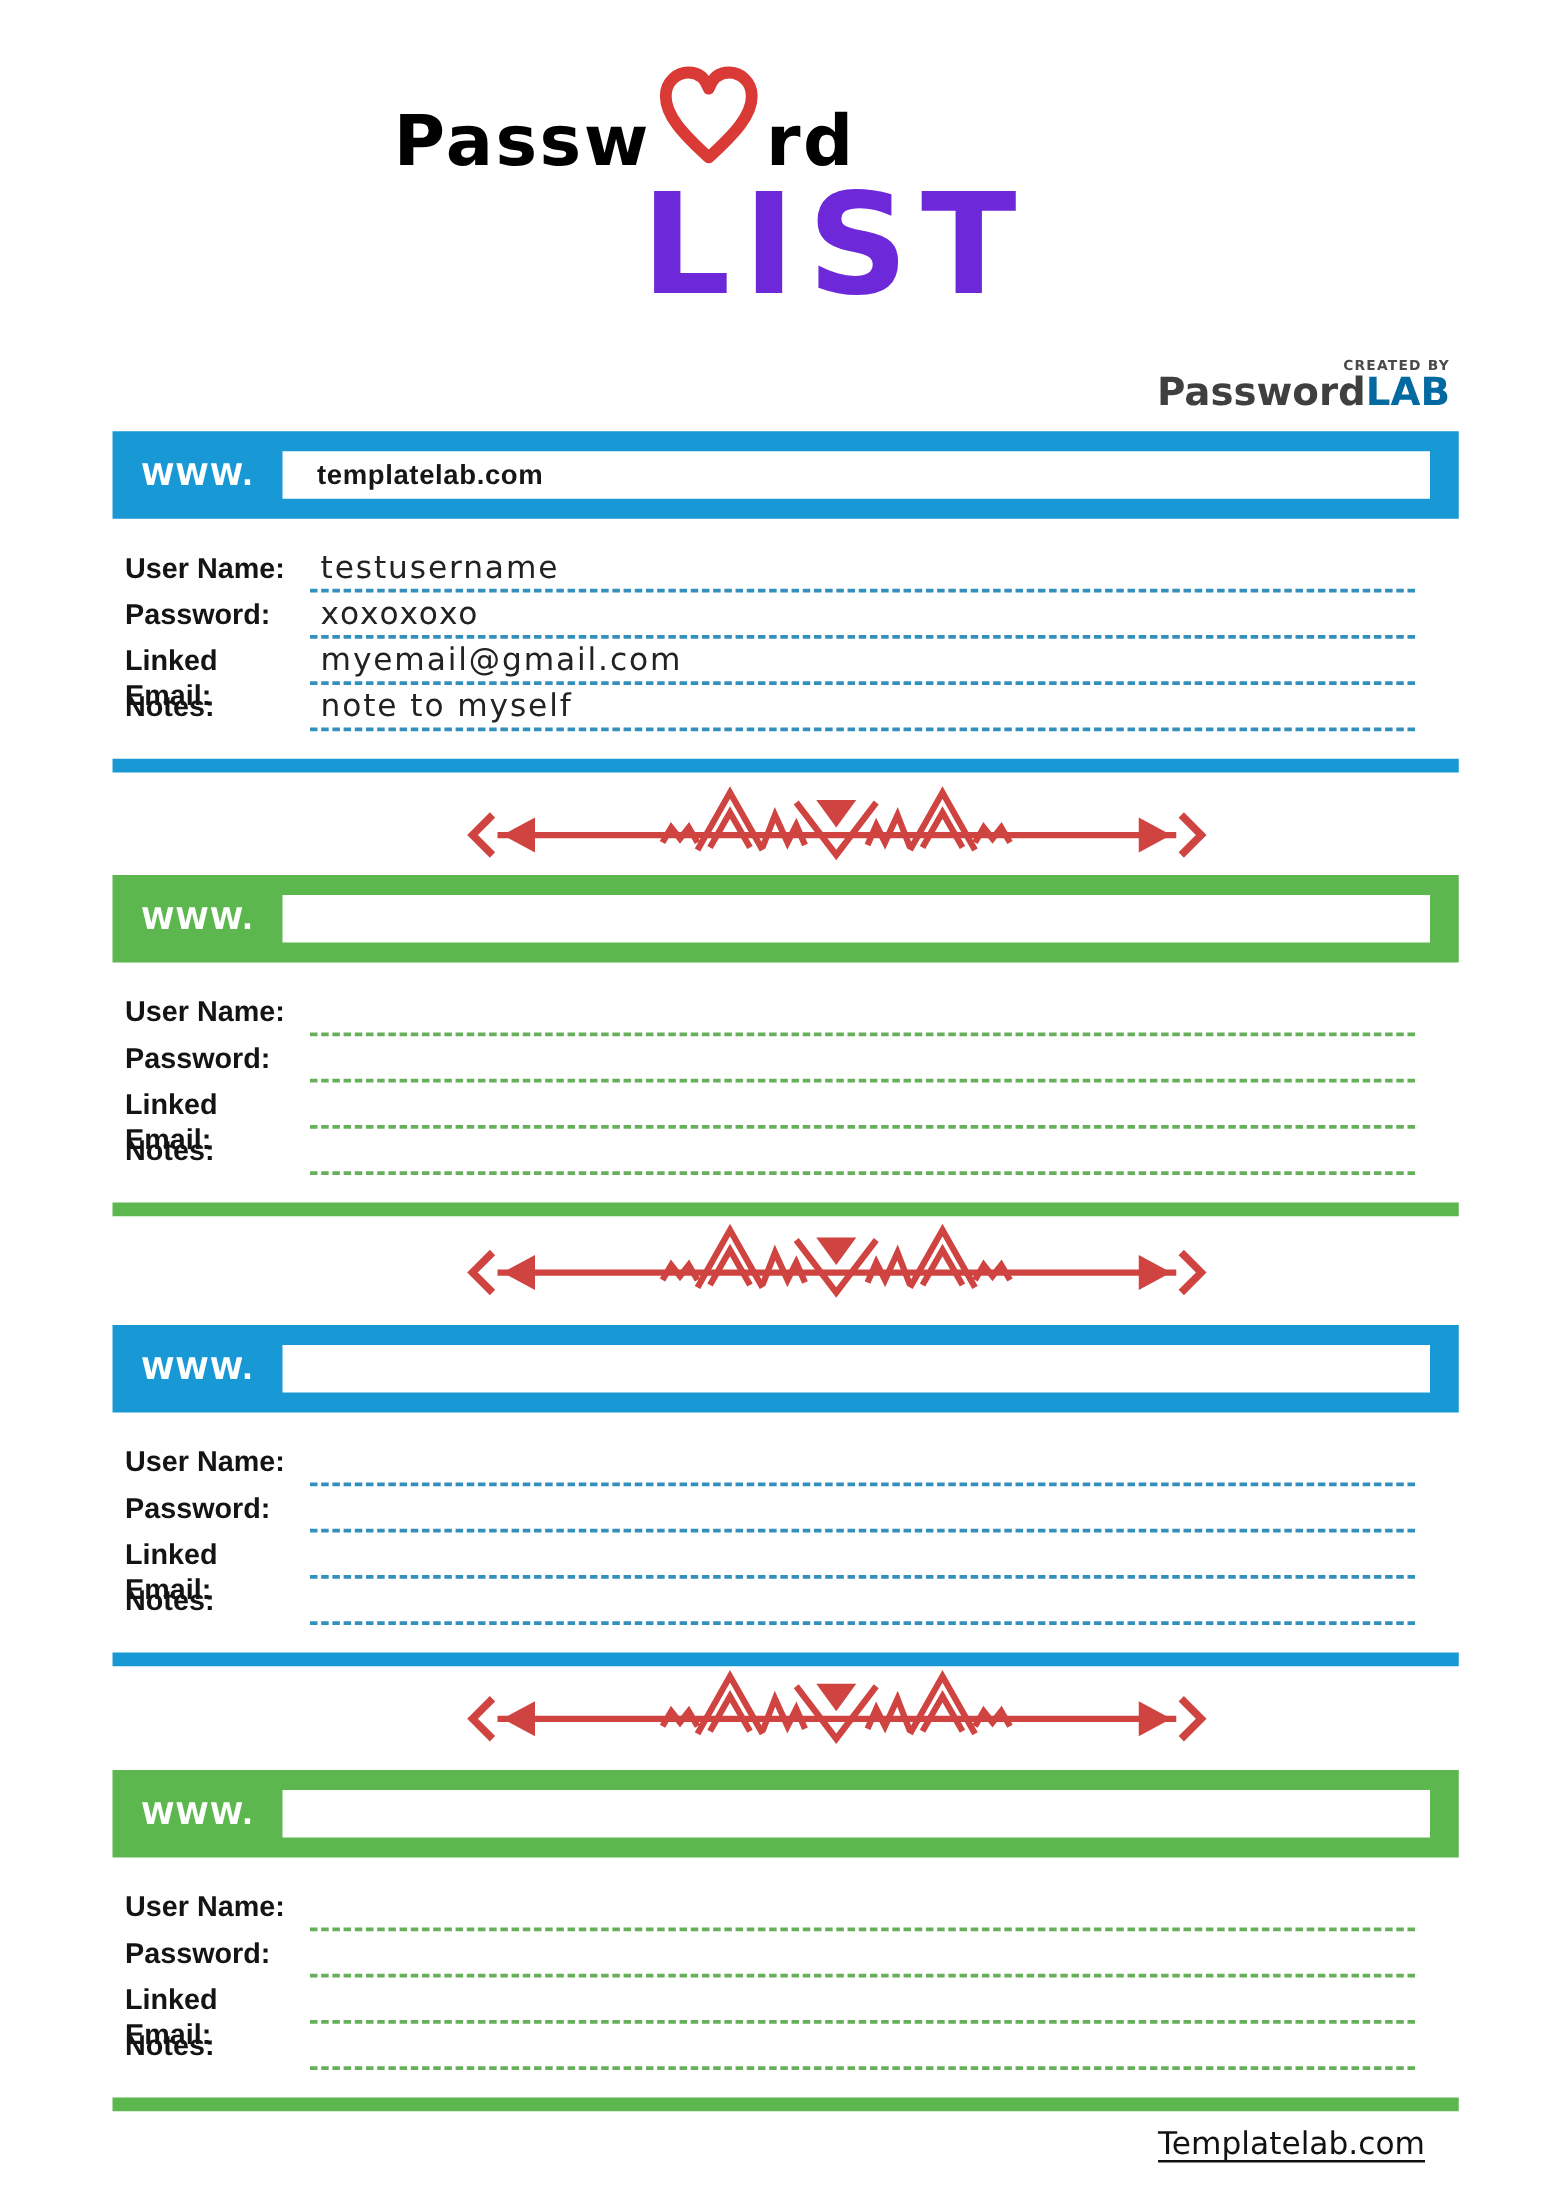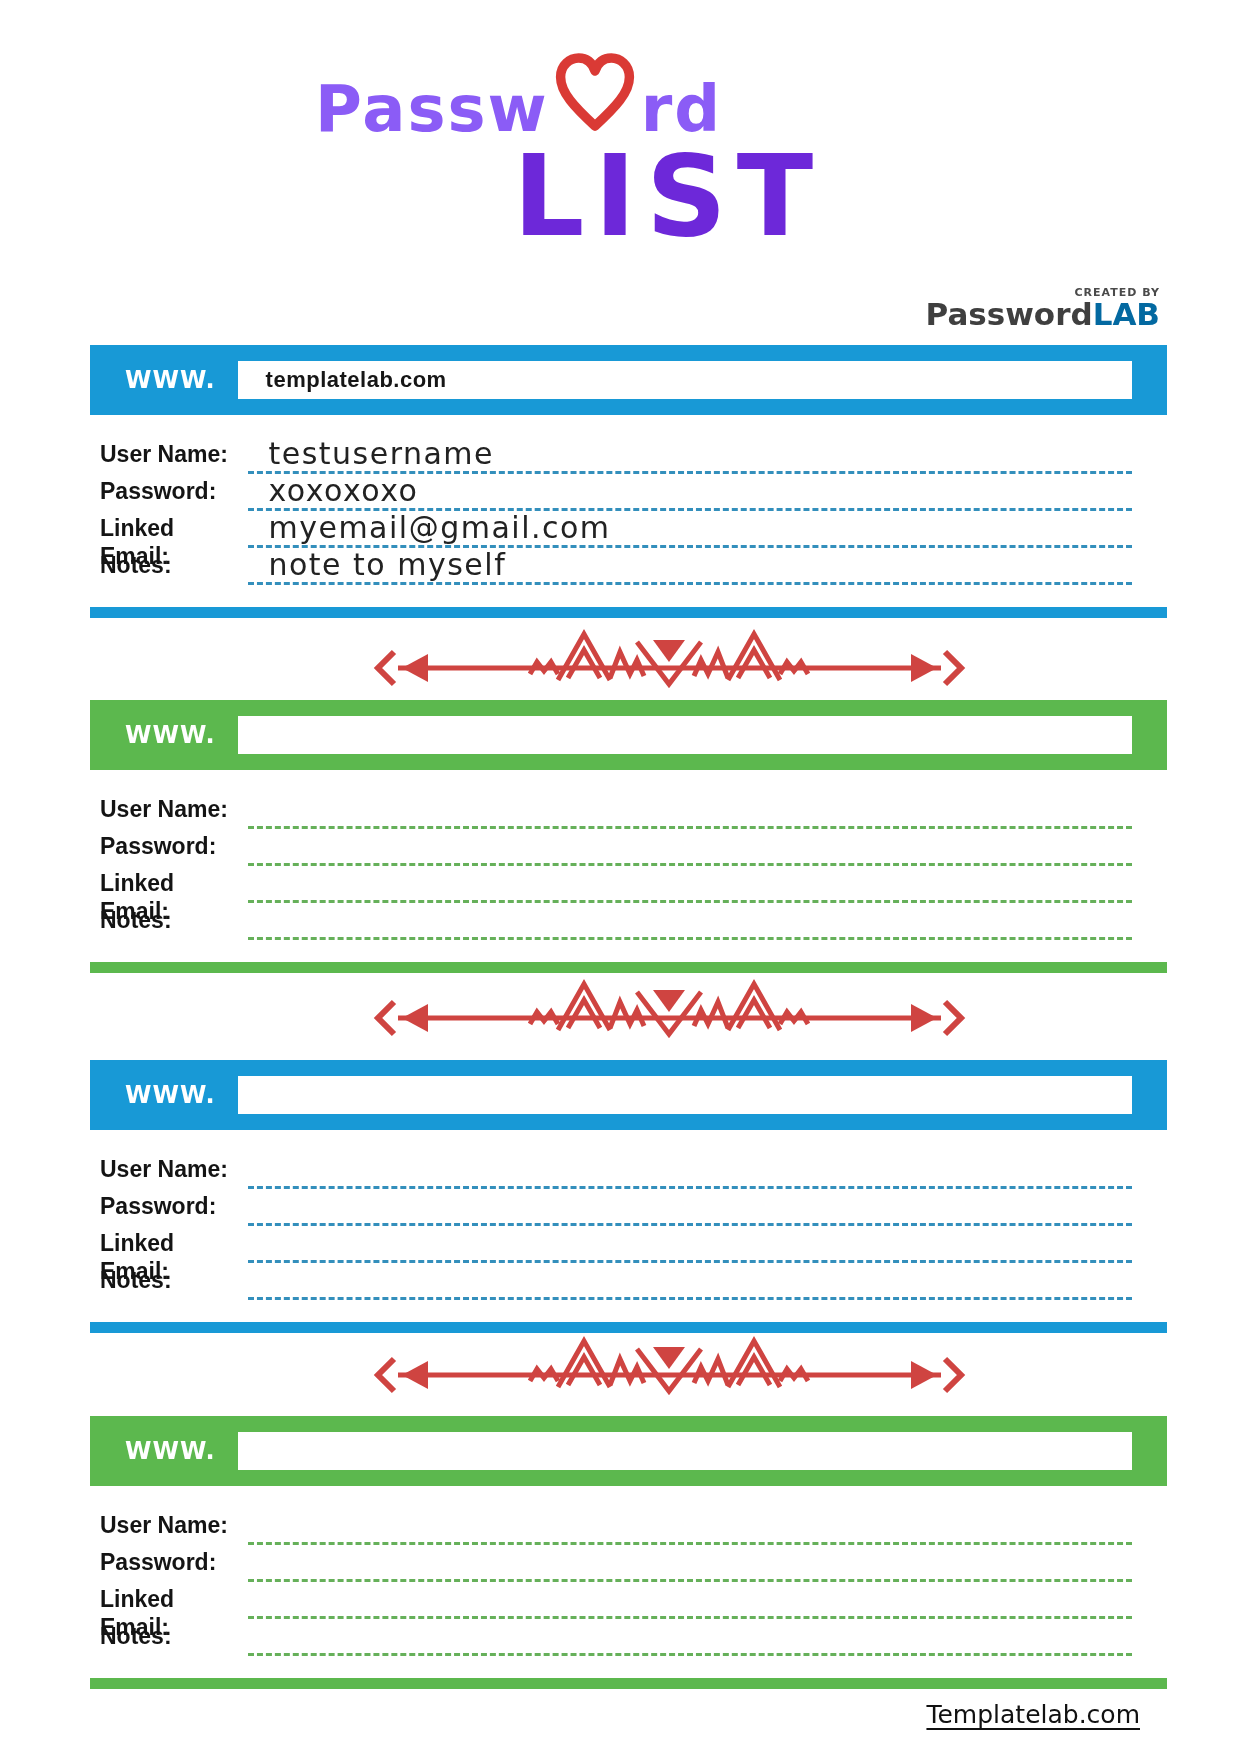--- a/index.html
+++ b/index.html
@@ -1,54 +1,54 @@
 <!DOCTYPE html>
 <html><head>
 <meta charset="utf-8">
 <style>
   html,body{margin:0;padding:0;background:#ffffff;}
   .page{position:relative;width:1240px;height:1754px;background:#ffffff;overflow:hidden;
         font-family:"Liberation Sans", sans-serif;}
 
   
   .title-line1{position:absolute;left:315px;top:36px;display:flex;align-items:flex-end;
-               font-family:"DejaVu Sans", sans-serif;font-weight:700;font-size:64px;
-               letter-spacing:2px;color:#8b5cf6;line-height:.95;margin-top:16px;}
+               font-family:"DejaVu Sans", sans-serif;font-weight:700;font-size:56px;
+               letter-spacing:2px;color:#000000;line-height:.95;margin-top:16px;}
   .heart{width:88px;height:86px;margin:0 2px 2px 2px;}
   .title-line2{position:absolute;left:513px;top:138px;font-family:"DejaVu Sans", sans-serif;
                font-weight:700;font-size:112px;line-height:1.05;letter-spacing:10px;color:#6d28d9;text-align:center;}
 
   
   .logo{position:absolute;right:80px;top:286px;text-align:right;}
   .logo .created-by{display:block;font-size:11px;font-weight:700;letter-spacing:1px;color:#4a4a4a;
                     font-family:"DejaVu Sans", sans-serif;margin-left:2px;}
   .logo .brand{font-family:"DejaVu Sans", sans-serif;font-weight:700;font-size:31px;line-height:1;}
   .logo .brand-dark{color:#3f3f3f;}
   .logo .brand-accent{color:#0369a1;}
 
   
   .pw-section{position:absolute;left:90px;width:1077px;height:280px;}
   .www-bar{position:absolute;left:0;top:0;width:100%;height:70px;display:flex;align-items:center;
-           padding:0 35px;box-sizing:border-box;}
+           padding:0 23px;box-sizing:border-box;}
   .theme-blue .www-bar{background:#1899d6;}
   .theme-green .www-bar{background:#5cb84e;}
   .www-label{color:#ffffff;font-weight:700;font-size:24px;letter-spacing:1px;
              font-family:"DejaVu Sans", sans-serif;margin-right:22px;white-space:nowrap;}
   .www-input{flex:1;height:38px;background:#ffffff;}
   .www-value{display:block;line-height:38px;padding-left:28px;font-weight:700;font-size:22px;
              color:#161616;letter-spacing:.5px;font-family:"Liberation Sans", sans-serif;}
 
   .field-row{position:absolute;left:10px;width:1032px;height:34px;}
   .field-row::after{content:"";position:absolute;left:148px;right:0;bottom:0;border-bottom:3px dashed;}
   .theme-blue .field-row::after{border-color:#338fbc;}
   .theme-green .field-row::after{border-color:#66b05a;}
   .field-label{display:inline-block;width:148px;font-weight:700;font-size:23px;color:#141414;
                font-family:"Liberation Sans", sans-serif;vertical-align:top;line-height:28px;}
-  .field-value{display:inline-block;font-size:30px;letter-spacing:1.5px;color:#222222;
-               font-family:"DejaVu Sans", sans-serif;line-height:28px;margin-left:16px;}
+  .field-value{display:inline-block;font-size:25px;letter-spacing:1.5px;color:#222222;
+               font-family:"DejaVu Sans", sans-serif;line-height:28px;margin-left:4px;}
 
   .section-strip{position:absolute;left:0;top:262px;width:100%;height:11px;}
   .theme-blue .section-strip{background:#1899d6;}
   .theme-green .section-strip{background:#5cb84e;}
 
   
   .divider{position:absolute;left:372px;width:595px;height:64px;}
   .defs-hidden{position:absolute;width:0;height:0;overflow:hidden;}
 
   

